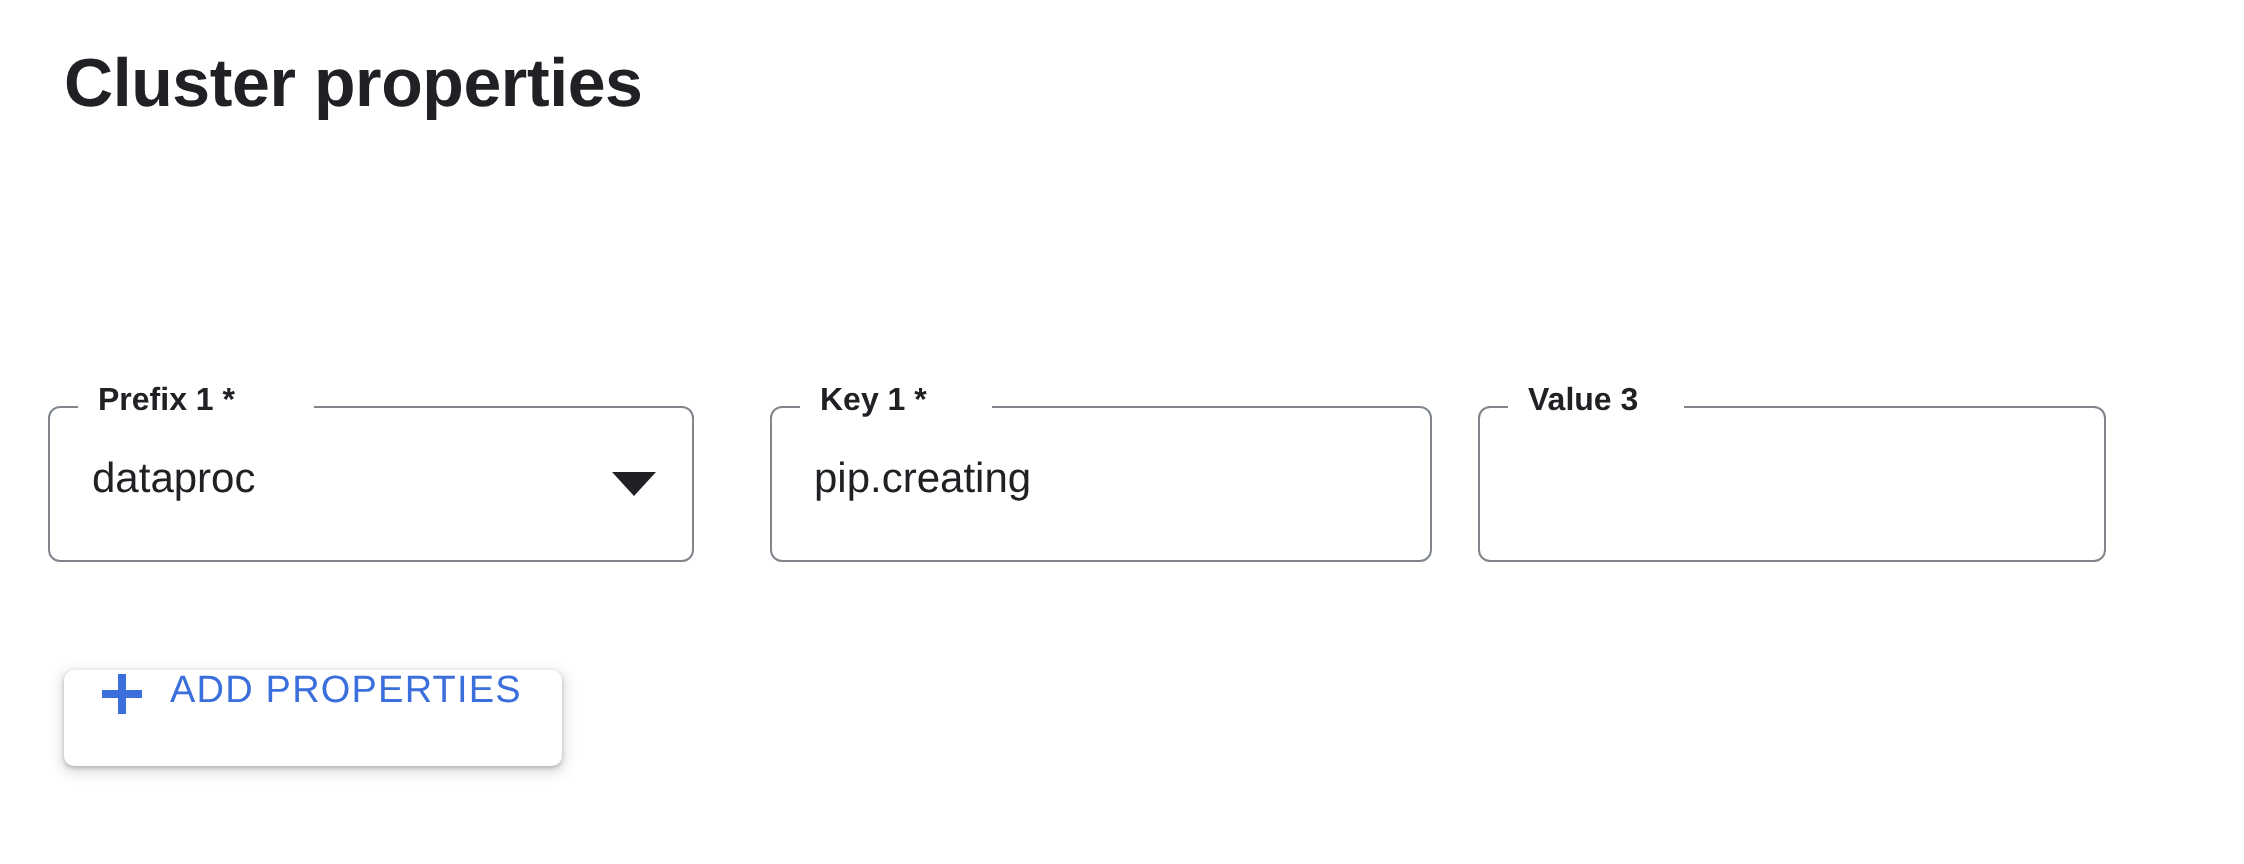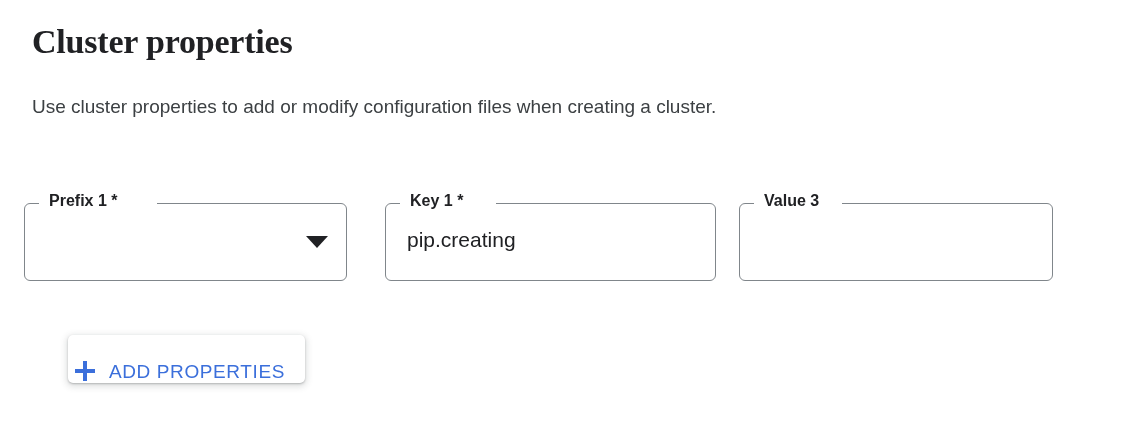--- a/index.html
+++ b/index.html
@@ -25,21 +25,20 @@
   .page-title {
     position: absolute;
     left: 32px;
     top: 20px;
     font-size: 34px;
     line-height: 44px;
     font-weight: 700;
     letter-spacing: -0.2px;
     color: #202124;
     white-space: nowrap;
-    font-family: Liberation Serif, serif;
   }
 
   .page-description {
     position: absolute;
     left: 32px;
     top: 93px;
     font-size: 19px;
     line-height: 28px;
     font-weight: 400;
     color: #3c4043;
@@ -119,29 +118,28 @@
     border-top: 12px solid #202124;
   }
 
   
   .add-button {
     position: absolute;
     left: 32px;
     top: 335px;
     height: 48px;
     display: flex;
-    align-items: flex-end;
-    padding: 0 20px 0 5px;
+    align-items: flex-start;
+    padding: 0 20px 0 17px;
     background: #ffffff;
     border: none;
     border-radius: 5px;
     box-shadow: 0 1px 2px rgba(60,64,67,0.30), 0 2px 6px 2px rgba(60,64,67,0.15);
     cursor: pointer;
     font-family: "Liberation Sans", sans-serif;
-    margin-left: 36px;
   }
 
   .plus-icon {
     position: relative;
     width: 24px;
     height: 24px;
     flex: 0 0 24px;
     margin-right: 12px;
   }
   .plus-icon::before,
@@ -172,27 +170,27 @@
     white-space: nowrap;
   }
 </style>
 </head>
 <body>
 
 <div class="page">
 
   <div class="page-title">Cluster properties</div>
 
-  <div class="page-description">Use cluster properties to add or modify configuration files when creating a cluster.</div>
 
   <div class="fields-row">
 
     <div class="field prefix">
       <div class="field-notch"></div>
       <div class="field-label">Prefix 1 *</div>
+      <div class="field-value">dataproc</div>
       <div class="select-arrow"></div>
     </div>
 
     <div class="field key">
       <div class="field-notch"></div>
       <div class="field-label">Key 1 *</div>
       <div class="field-value">pip.creating</div>
     </div>
 
     <div class="field value">

